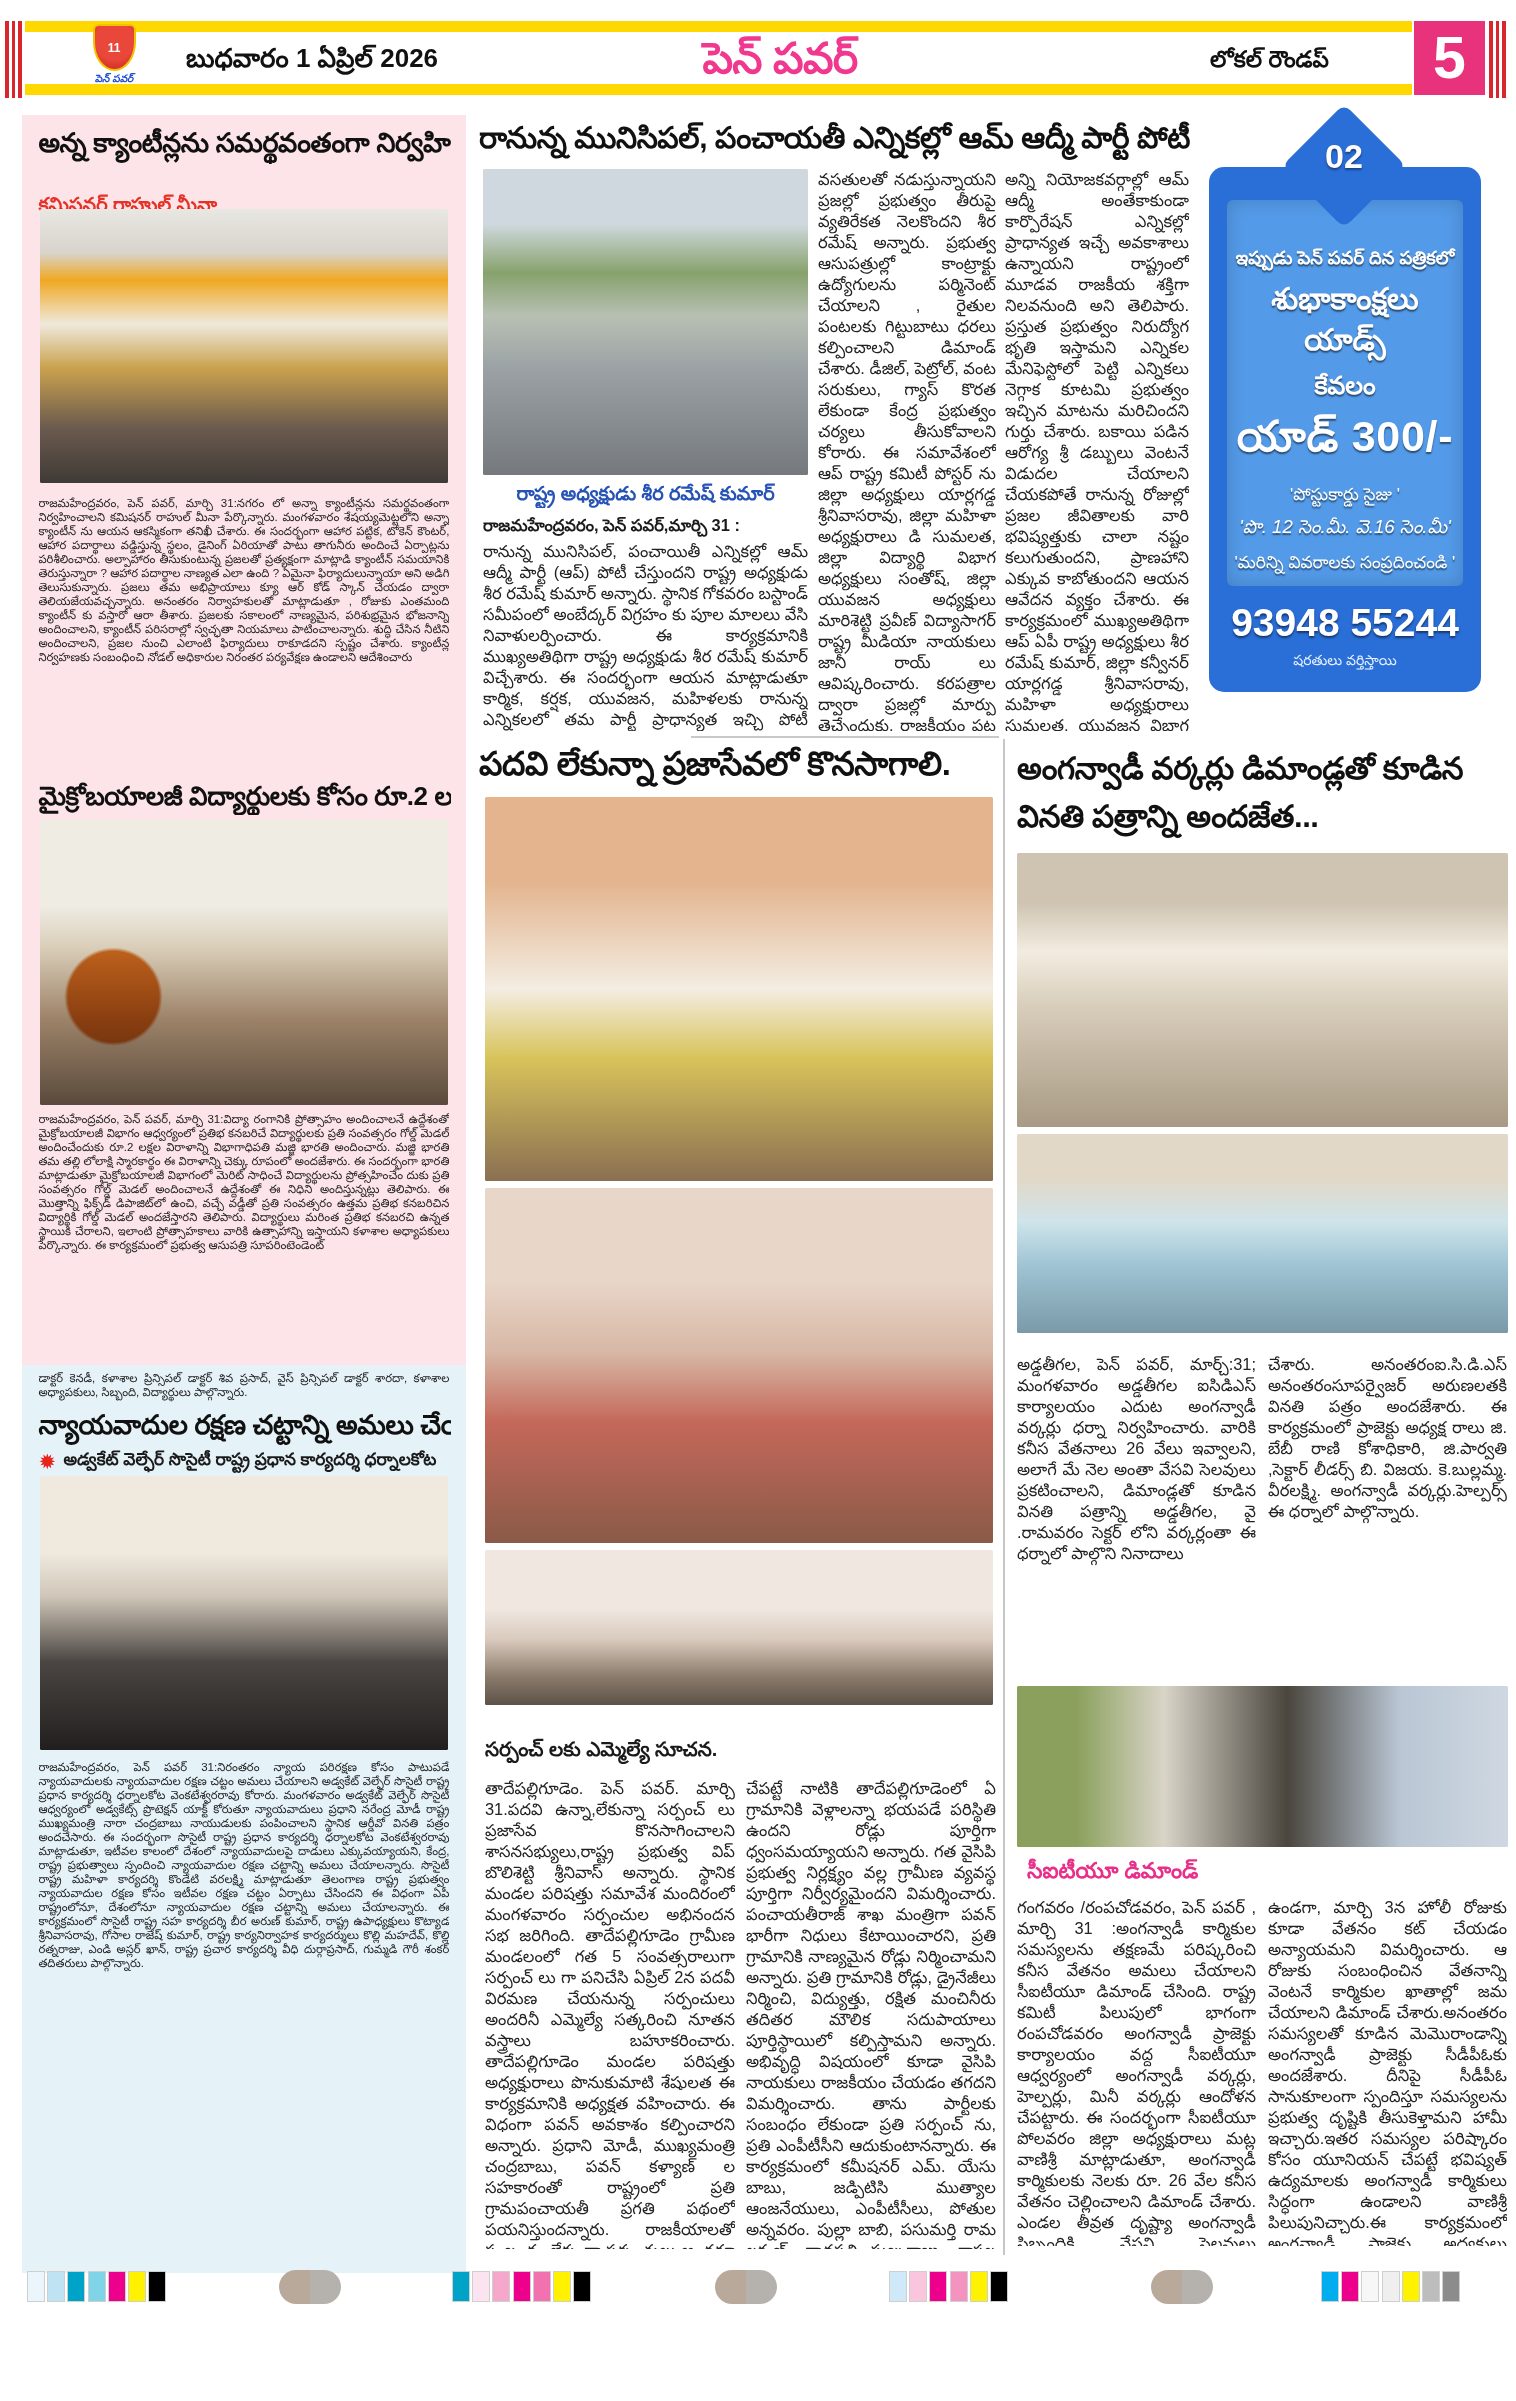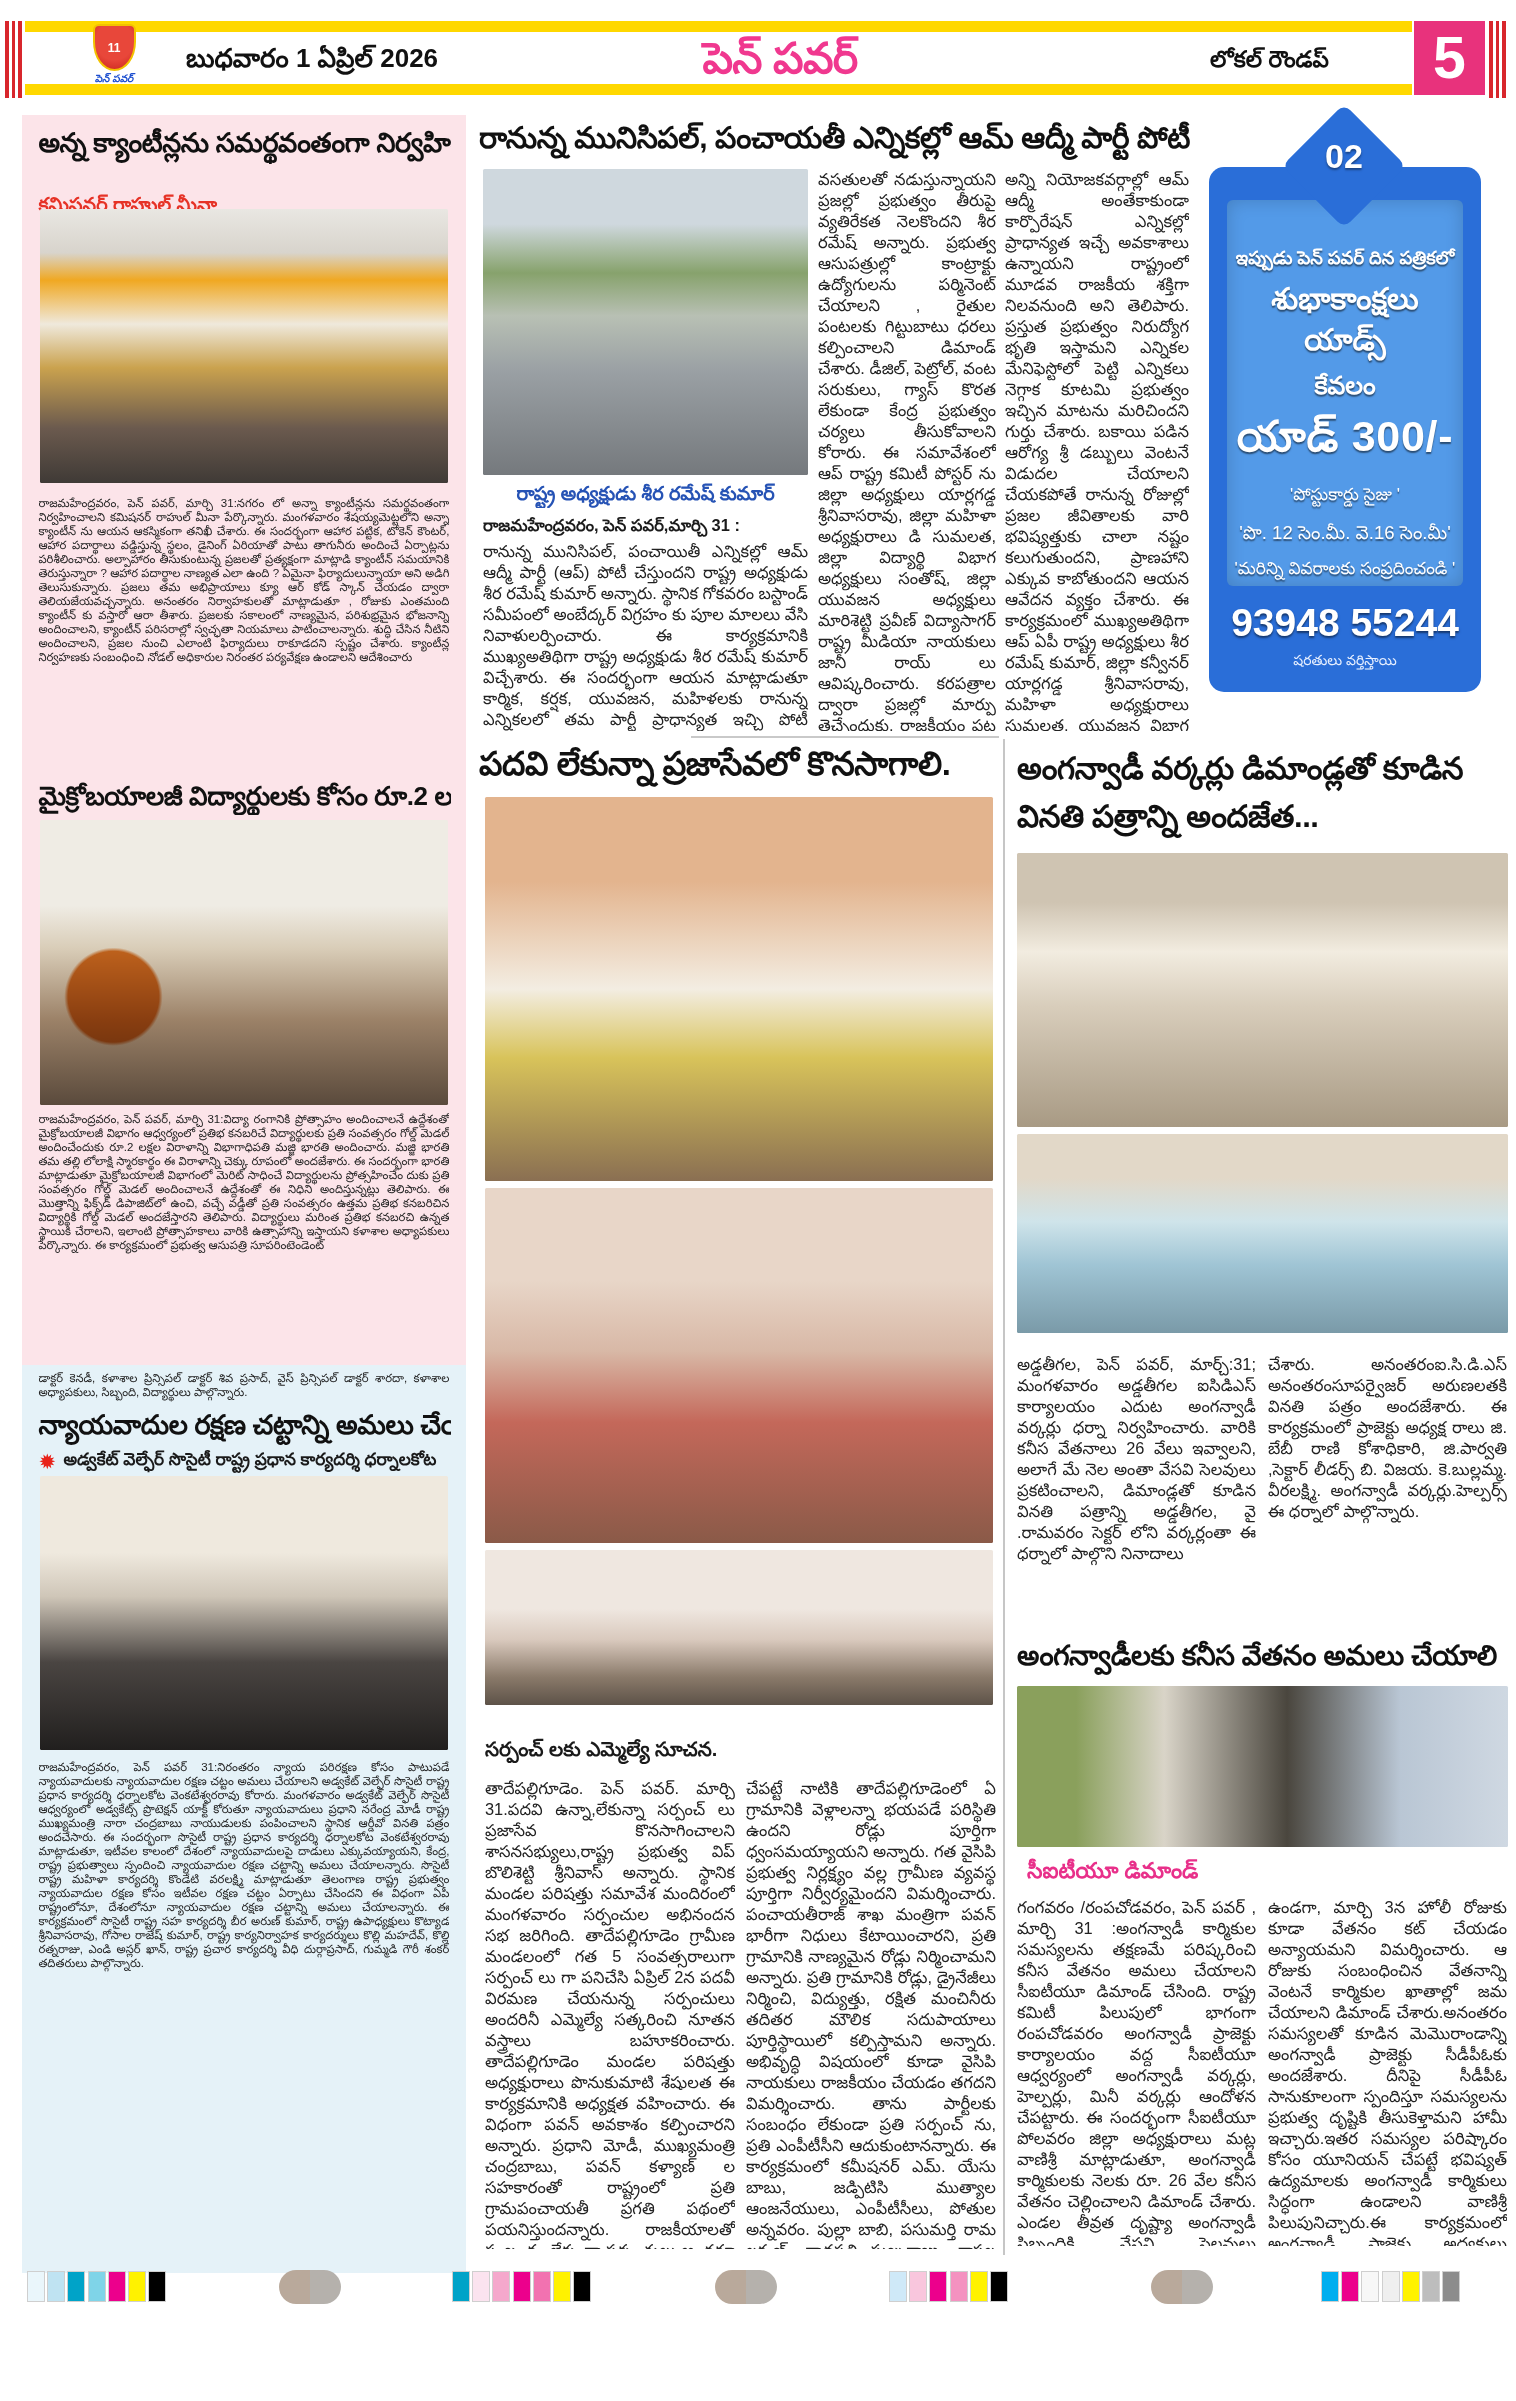--- a/index.html
+++ b/index.html
@@ -57,21 +57,21 @@
         font-size:34px;font-weight:bold;z-index:3;text-shadow:0 1.5px 2.2px rgba(0,0,0,.4);}
   .ad-body{position:absolute;left:3px;top:42px;width:272px;height:525px;background:#2a6ed8;border-radius:15px;z-index:1;}
   .ad-panel{position:absolute;left:18px;top:33px;width:236px;height:386px;background:#539ae8;border-radius:6px;
         box-shadow:inset 0 0 18px rgba(0,0,0,.18);text-align:center;color:#fff;}
   .ad-panel div{text-shadow:0 1.5px 1.5px rgba(0,0,0,.5);}
   .ad-l1{margin-top:48px;font-size:18px;font-weight:bold;}
   .ad-l2{margin-top:9px;font-size:30px;font-weight:bold;}
   .ad-l3{margin-top:7.4px;font-size:25px;font-weight:bold;}
   .ad-l4{margin-top:6px;font-size:43px;font-weight:bold;letter-spacing:0.7px;}
   .ad-l5{margin-top:13px;font-size:17px;}
-  .ad-l6{margin-top:14px;font-size:18.6px;}
+  .ad-l6{margin-top:8px;font-size:18.6px;font-style:italic;}
   .ad-l7{margin-top:10.4px;font-size:17px;}
   .ad-phone{position:absolute;left:0;top:434px;width:100%;text-align:center;color:#fff;
         font-size:39px;font-weight:bold;text-shadow:0 2.2px 2.2px rgba(0,0,0,.5);}
   .ad-footer{position:absolute;left:0;top:485px;width:100%;text-align:center;color:#e8f0ff;font-size:14px;}
   
   .bars{position:absolute;top:2271px;height:31px;display:flex;gap:2.2px;}
   .sw{width:18px;height:31px;border:0.7px solid #cfcfcf;box-sizing:border-box;}
   .pill{position:absolute;top:2270px;width:62px;height:34px;border-radius:18px;
         background:linear-gradient(90deg,#b9a99b 0 50%,#b5b1ac 50% 100%);}
 </style>
@@ -157,21 +157,20 @@
   <div class="abs body-lg" style="left:746px;top:1778px;width:250px;height:471px;">చేపట్టే నాటికి తాదేపల్లిగూడెంలో ఏ గ్రామానికి వెళ్లాలన్నా భయపడే పరిస్థితి ఉందని రోడ్లు పూర్తిగా ధ్వంసమయ్యాయని అన్నారు. గత వైసిపి ప్రభుత్వ నిర్లక్ష్యం వల్ల గ్రామీణ వ్యవస్థ పూర్తిగా నిర్వీర్యమైందని విమర్శించారు. పంచాయతీరాజ్ శాఖ మంత్రిగా పవన్ భారీగా నిధులు కేటాయించారని, ప్రతి గ్రామానికి నాణ్యమైన రోడ్లు నిర్మించామని అన్నారు. ప్రతి గ్రామానికి రోడ్లు, డ్రైనేజీలు నిర్మించి, విద్యుత్తు, రక్షిత మంచినీరు తదితర మౌలిక సదుపాయాలు పూర్తిస్థాయిలో కల్పిస్తామని అన్నారు. అభివృద్ధి విషయంలో కూడా వైసిపి నాయకులు రాజకీయం చేయడం తగదని విమర్శించారు. తాను పార్టీలకు సంబంధం లేకుండా ప్రతి సర్పంచ్ ను, ప్రతి ఎంపీటీసీని ఆదుకుంటానన్నారు. ఈ కార్యక్రమంలో కమీషనర్ ఎమ్. యేసు బాబు, జడ్పిటిసి ముత్యాల ఆంజనేయులు, ఎంపీటీసీలు, పోతుల అన్నవరం. పుల్లా బాబి, పసుమర్తి రామ లక్ష్మణ్, వాడపల్లి సుబ్బరాజు, చాపల రమేష్, మద్దాల మణికుమార్, గట్టెం నాని, సర్పంచులు,మండల పరిషత్ అధికారులు, కూటమి నాయకులు పాల్గొన్నారు.</div>
 
   <div class="vline" style="left:1003px;top:739px;height:1516px;"></div>
 
   <div class="abs hl" style="left:1017px;top:745px;width:492px;height:101px;font-size:31px;line-height:48px;">అంగన్వాడీ వర్కర్లు డిమాండ్లతో కూడిన వినతి పత్రాన్ని అందజేత...</div>
   <div class="ph ph-banner2" style="left:1017px;top:853px;width:491px;height:274px;"></div>
   <div class="ph ph-citu" style="left:1017px;top:1134px;width:491px;height:199px;"></div>
   <div class="abs body-lg" style="left:1017px;top:1354px;width:239px;height:276px;">అడ్డతీగల, పెన్ పవర్, మార్చ్:31; మంగళవారం అడ్డతీగల ఐసిడిఎస్ కార్యాలయం ఎదుట అంగన్వాడీ వర్కర్లు ధర్నా నిర్వహించారు. వారికి కనీస వేతనాలు 26 వేలు ఇవ్వాలని, అలాగే మే నెల అంతా వేసవి సెలవులు ప్రకటించాలని, డిమాండ్లతో కూడిన వినతి పత్రాన్ని అడ్డతీగల, వై .రామవరం సెక్టర్ లోని వర్కర్లంతా ఈ ధర్నాలో పాల్గొని నినాదాలు</div>
   <div class="abs body-lg" style="left:1268px;top:1354px;width:239px;height:276px;">చేశారు. అనంతరంఐ.సి.డి.ఎస్ అనంతరంసూపర్వైజర్ అరుణలతకి వినతి పత్రం అందజేశారు. ఈ కార్యక్రమంలో ప్రాజెక్టు అధ్యక్ష రాలు జి. బేబీ రాణి కోశాధికారి, జి.పార్వతి ,సెక్టార్ లీడర్స్ బి. విజయ. కె.బుల్లమ్మ. వీరలక్ష్మి. అంగన్వాడీ వర్కర్లు.హెల్పర్స్ ఈ ధర్నాలో పాల్గొన్నారు.</div>
 
-  <div class="abs hl nowrap" style="left:1017px;top:1640px;width:492px;height:40px;font-size:28px;">అంగన్వాడీలకు కనీస వేతనం అమలు చేయాలి</div>
   <div class="ph ph-anganwadi" style="left:1017px;top:1686px;width:491px;height:161px;"></div>
   <div class="abs pink-sub" style="left:1027px;top:1858px;width:312px;height:30px;overflow:hidden;">సీఐటీయూ డిమాండ్</div>
   <div class="abs body-lg" style="left:1017px;top:1897px;width:239px;height:349px;">గంగవరం /రంపచోడవరం, పెన్ పవర్ , మార్చి 31 :అంగన్వాడీ కార్మికుల సమస్యలను తక్షణమే పరిష్కరించి కనీస వేతనం అమలు చేయాలని సీఐటీయూ డిమాండ్ చేసింది. రాష్ట్ర కమిటీ పిలుపులో భాగంగా రంపచోడవరం అంగన్వాడీ ప్రాజెక్టు కార్యాలయం వద్ద సీఐటీయూ ఆధ్వర్యంలో అంగన్వాడీ వర్కర్లు, హెల్పర్లు, మినీ వర్కర్లు ఆందోళన చేపట్టారు. ఈ సందర్భంగా సీఐటీయూ పోలవరం జిల్లా అధ్యక్షురాలు మట్ల వాణిశ్రీ మాట్లాడుతూ, అంగన్వాడీ కార్మికులకు నెలకు రూ. 26 వేల కనీస వేతనం చెల్లించాలని డిమాండ్ చేశారు. ఎండల తీవ్రత దృష్ట్యా అంగన్వాడీ సిబ్బందికి వేసవి సెలవులు ప్రకటించాలని కోరారు. మార్చి</div>
   <div class="abs body-lg" style="left:1268px;top:1897px;width:239px;height:349px;">ఉండగా, మార్చి 3న హోలీ రోజుకు కూడా వేతనం కట్ చేయడం అన్యాయమని విమర్శించారు. ఆ రోజుకు సంబంధించిన వేతనాన్ని వెంటనే కార్మికుల ఖాతాల్లో జమ చేయాలని డిమాండ్ చేశారు.అనంతరం సమస్యలతో కూడిన మెమొరాండాన్ని అంగన్వాడీ ప్రాజెక్టు సీడీపీఓకు అందజేశారు. దీనిపై సీడీపీఓ సానుకూలంగా స్పందిస్తూ సమస్యలను ప్రభుత్వ దృష్టికి తీసుకెళ్తామని హామీ ఇచ్చారు.ఇతర సమస్యల పరిష్కారం కోసం యూనియన్ చేపట్టే భవిష్యత్ ఉద్యమాలకు అంగన్వాడీ కార్మికులు సిద్ధంగా ఉండాలని వాణిశ్రీ పిలుపునిచ్చారు.ఈ కార్యక్రమంలో అంగన్వాడీ ప్రాజెక్టు అధ్యక్షులు సింగారమ్మ, పోశమ్మ, పుష్ప, బుల్లియమ్మ, ఉషా తదితరులు పాల్గొన్నారు.</div>
 
   <div class="bars" style="left:27px;">
     <div class="sw" style="background:#eaf6fb;"></div>
       <div class="sw" style="background:#bfe3f2;"></div>
     <div class="sw" style="background:#00a3c8;"></div>
       <div class="sw" style="background:#7fd4e8;"></div>

